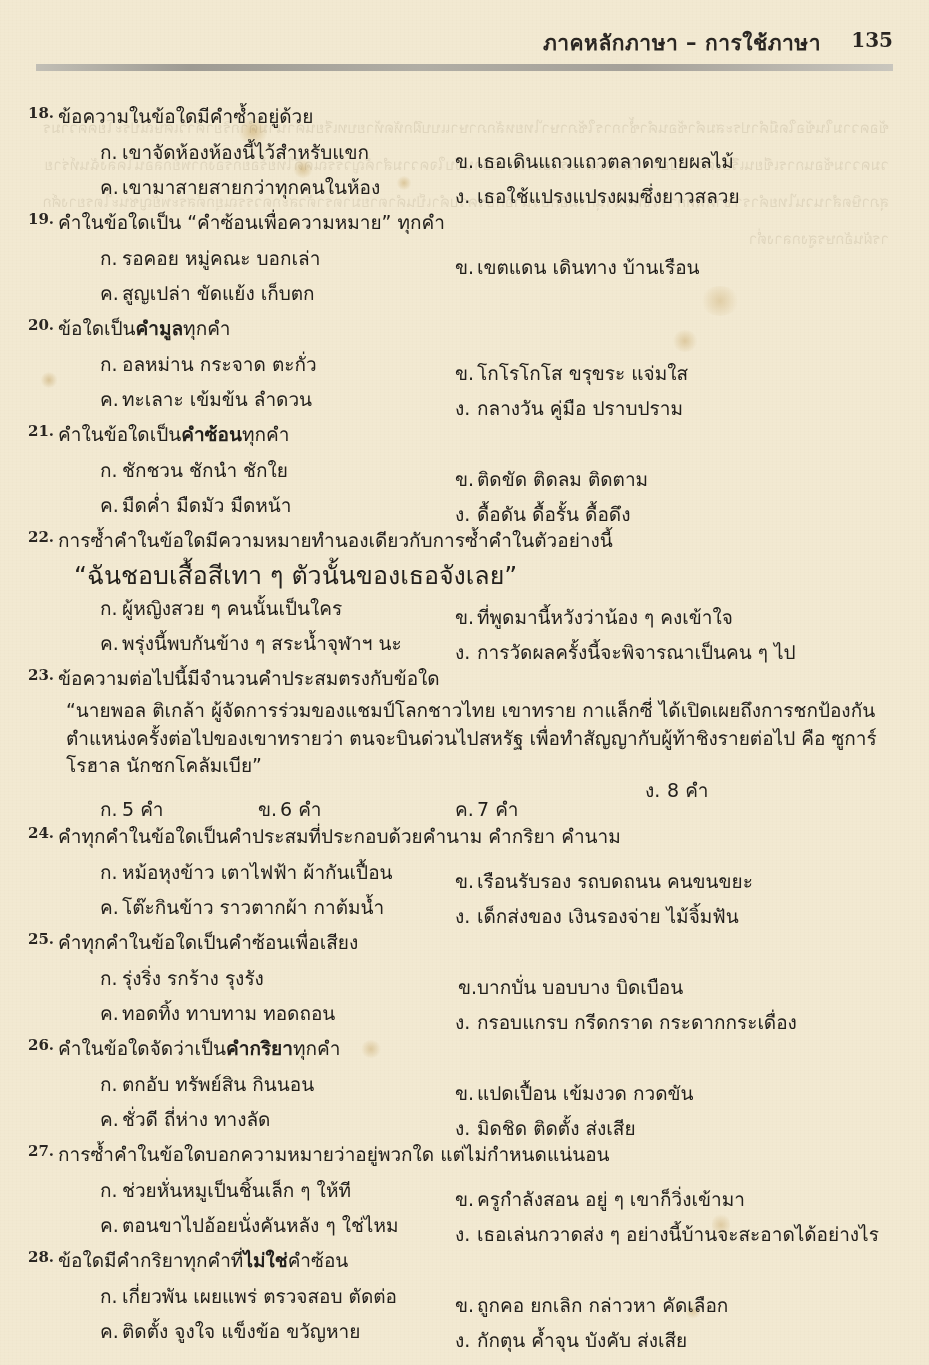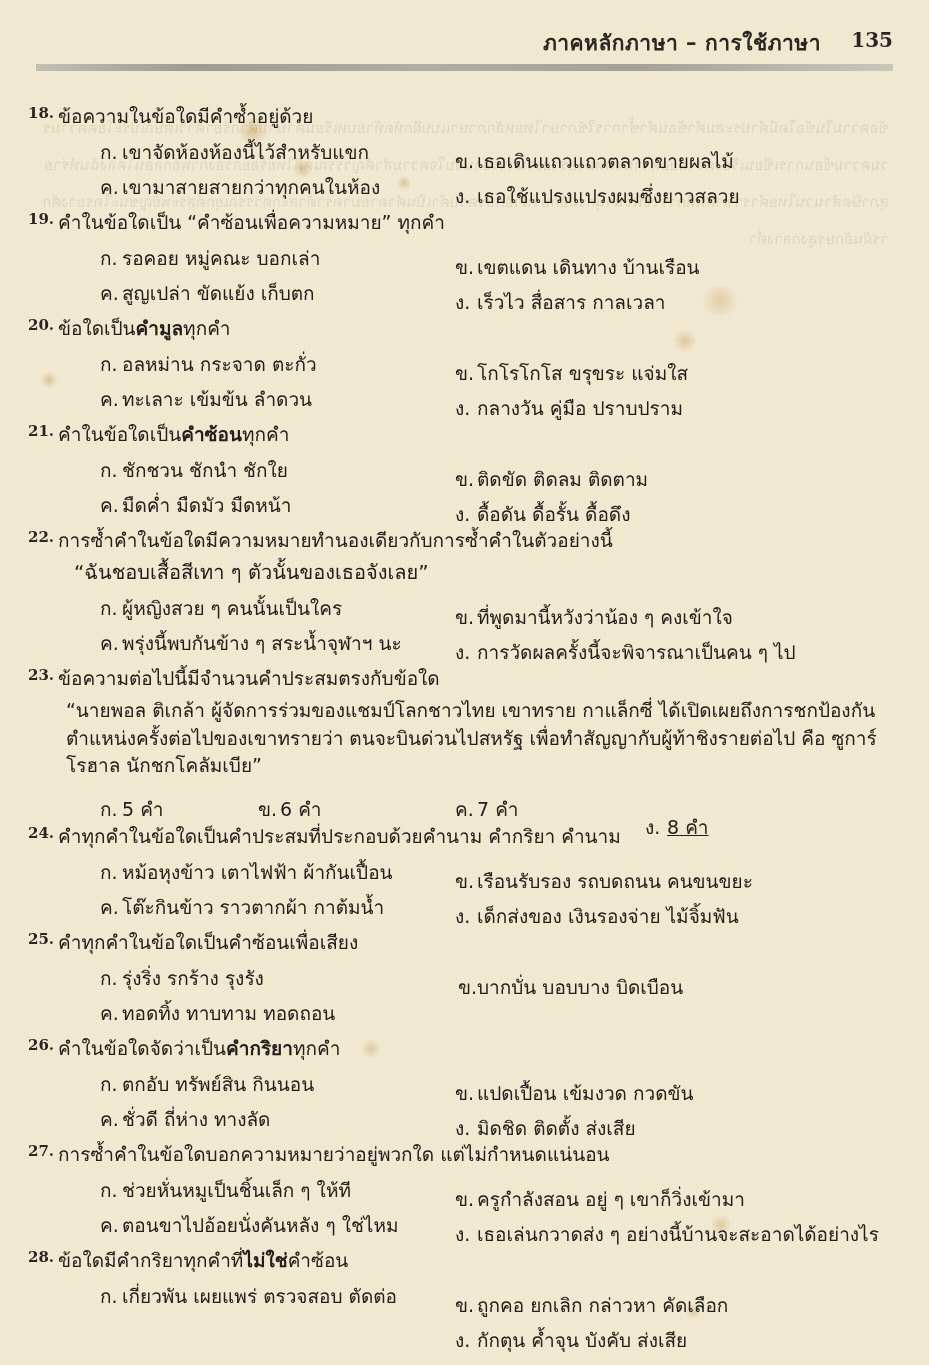--- a/index.html
+++ b/index.html
@@ -78,21 +78,21 @@
     color:#2a2622;
   }
   .qtext{
     position:absolute;left:58px;right:28px;
     font-size:19px;line-height:1.28;
     color:#23201c;
   }
   .qtext b{font-weight:bold;font-family:Liberation Serif, serif;}
   .quote{
     position:absolute;left:74px;right:28px;
-    font-size:20px;line-height:1.28;
+    font-size:25px;line-height:1.28;
   }
   .passage{
     position:absolute;left:66px;right:28px;
     font-size:19px;line-height:1.45;
   }
   .opt{
     position:absolute;
     font-size:19px;line-height:1.28;
     white-space:nowrap;
     color:#23201c;
@@ -152,23 +152,20 @@
   </div>
   <div class="opt opt-a" style="top:246px;">
     <span class="optlbl">ก.</span><span>รอคอย หมู่คณะ บอกเล่า</span>
   </div>
   <div class="opt opt-b" style="top:246px;">
     <span class="optlbl">ข.</span><span>เขตแดน เดินทาง บ้านเรือน</span>
   </div>
   <div class="opt opt-c" style="top:281px;">
     <span class="optlbl">ค.</span><span>สูญเปล่า ขัดแย้ง เก็บตก</span>
   </div>
-  <div class="opt opt-d" style="top:281px;">
-    <span class="optlbl">ง.</span><span>เร็วไว สื่อสาร กาลเวลา</span>
-  </div>
 
   <div class="qblock" style="top:316px;">
     <span class="qnum">20.</span>
     <span class="qtext"><span>ข้อใดเป็น</span><b>คำมูล</b><span>ทุกคำ</span></span>
   </div>
   <div class="opt opt-a" style="top:352px;">
     <span class="optlbl">ก.</span><span>อลหม่าน กระจาด ตะกั่ว</span>
   </div>
   <div class="opt opt-b" style="top:352px;">
     <span class="optlbl">ข.</span><span>โกโรโกโส ขรุขระ แจ่มใส</span>
@@ -222,21 +219,21 @@
   <div class="passage" style="top:697px;">“นายพอล ติเกล้า ผู้จัดการร่วมของแชมป์โลกชาวไทย เขาทราย กาแล็กซี่  ได้เปิดเผยถึงการชกป้องกันตำแหน่งครั้งต่อไปของเขาทรายว่า  ตนจะบินด่วนไปสหรัฐ เพื่อทำสัญญากับผู้ท้าชิงรายต่อไป คือ ซูการ์ โรฮาล นักชกโคลัมเบีย”</div>
   <div class="opt4" style="top:794px;left:100px;">
     <span class="optlbl">ก.</span><span>5 คำ</span>
   </div>
   <div class="opt4" style="top:794px;left:258px;">
     <span class="optlbl">ข.</span><span>6 คำ</span>
   </div>
   <div class="opt4" style="top:794px;left:455px;">
     <span class="optlbl">ค.</span><span>7 คำ</span>
   </div>
-  <div class="opt4" style="top:812px;left:645px;text-decoration:underline;">
+  <div class="opt4" style="top:775px;left:645px;">
     <span class="optlbl">ง.</span><span>8 คำ</span>
   </div>
 
   <div class="qblock" style="top:824px;">
     <span class="qnum">24.</span>
     <span class="qtext">คำทุกคำในข้อใดเป็นคำประสมที่ประกอบด้วยคำนาม คำกริยา คำนาม</span>
   </div>
   <div class="opt opt-a" style="top:860px;">
     <span class="optlbl">ก.</span><span>หม้อหุงข้าว เตาไฟฟ้า ผ้ากันเปื้อน</span>
   </div>
@@ -256,20 +253,23 @@
   </div>
   <div class="opt opt-a" style="top:966px;">
     <span class="optlbl">ก.</span><span>รุ่งริ่ง รกร้าง รุงรัง</span>
   </div>
   <div class="opt opt-b" style="top:966px;text-align:right;">
     <span class="optlbl">ข.</span><span>บากบั่น บอบบาง บิดเบือน</span>
   </div>
   <div class="opt opt-c" style="top:1001px;">
     <span class="optlbl">ค.</span><span>ทอดทิ้ง ทาบทาม ทอดถอน</span>
   </div>
+  <div class="opt opt-d" style="top:1001px;">
+    <span class="optlbl">ง.</span><span>กรอบแกรบ กรีดกราด กระดากกระเดื่อง</span>
+  </div>
 
   <div class="qblock" style="top:1036px;">
     <span class="qnum">26.</span>
     <span class="qtext"><span>คำในข้อใดจัดว่าเป็น</span><b>คำกริยา</b><span>ทุกคำ</span></span>
   </div>
   <div class="opt opt-a" style="top:1072px;">
     <span class="optlbl">ก.</span><span>ตกอับ ทรัพย์สิน กินนอน</span>
   </div>
   <div class="opt opt-b" style="top:1072px;">
     <span class="optlbl">ข.</span><span>แปดเปื้อน เข้มงวด กวดขัน</span>
@@ -301,17 +301,20 @@
   <div class="qblock" style="top:1248px;">
     <span class="qnum">28.</span>
     <span class="qtext"><span>ข้อใดมีคำกริยาทุกคำที่</span><b>ไม่ใช่</b><span>คำซ้อน</span></span>
   </div>
   <div class="opt opt-a" style="top:1284px;">
     <span class="optlbl">ก.</span><span>เกี่ยวพัน เผยแพร่ ตรวจสอบ ตัดต่อ</span>
   </div>
   <div class="opt opt-b" style="top:1284px;">
     <span class="optlbl">ข.</span><span>ถูกคอ ยกเลิก กล่าวหา คัดเลือก</span>
   </div>
+  <div class="opt opt-c" style="top:1319px;">
+    <span class="optlbl">ค.</span><span>ติดตั้ง จูงใจ แข็งข้อ ขวัญหาย</span>
+  </div>
   <div class="opt opt-d" style="top:1319px;">
     <span class="optlbl">ง.</span><span>กักตุน ค้ำจุน บังคับ ส่งเสีย</span>
   </div>
 
 </div>
 
 </body></html>

